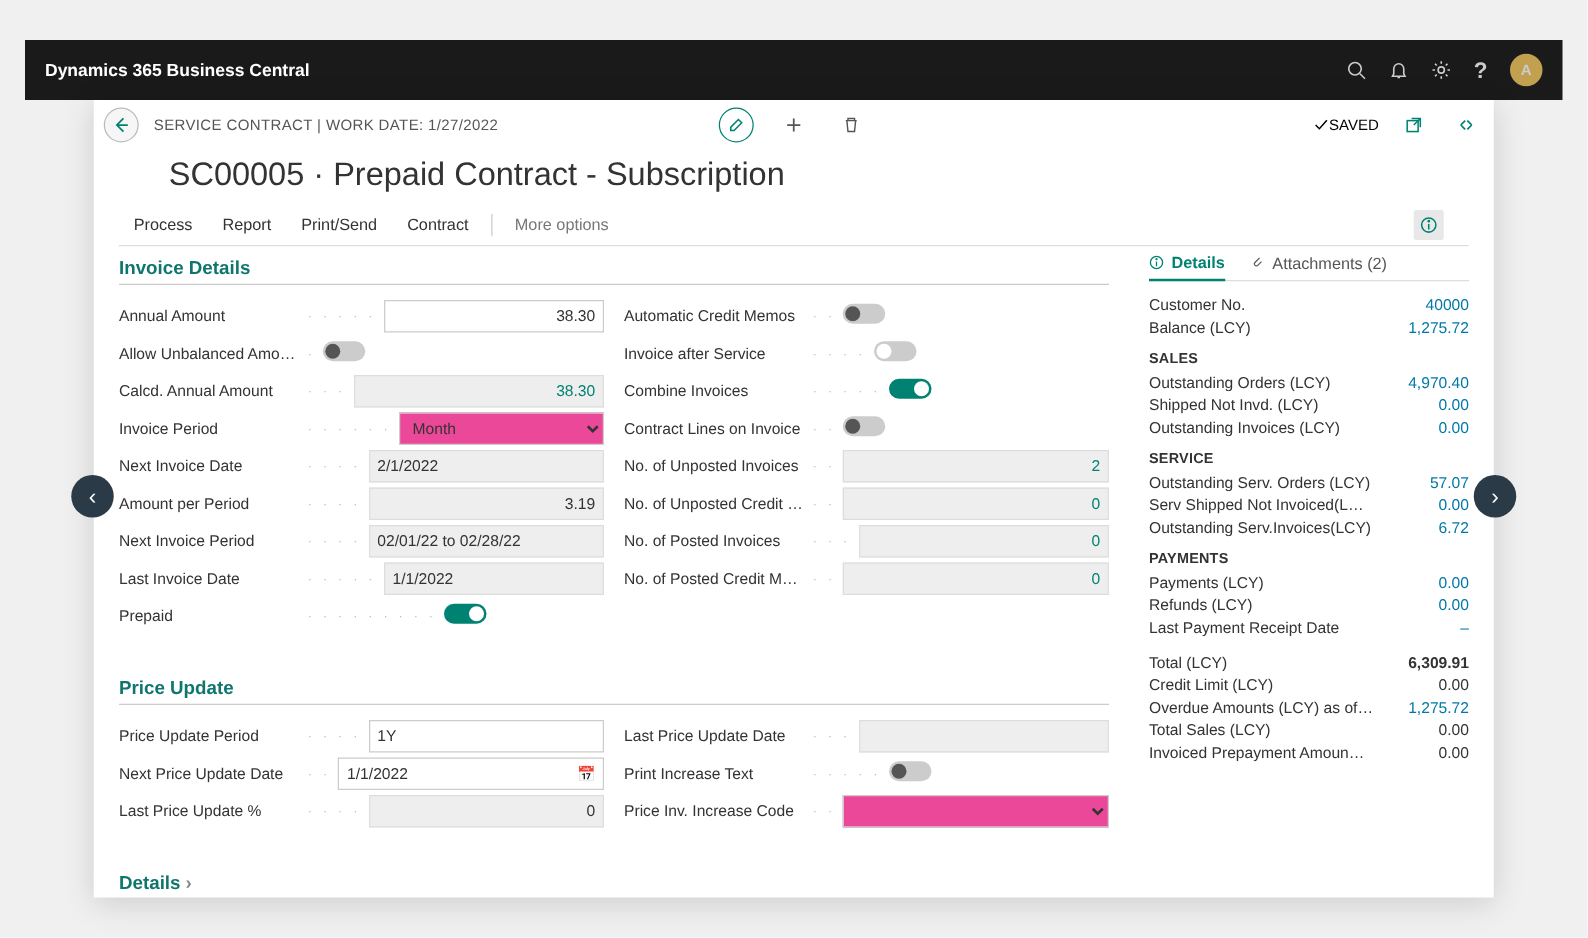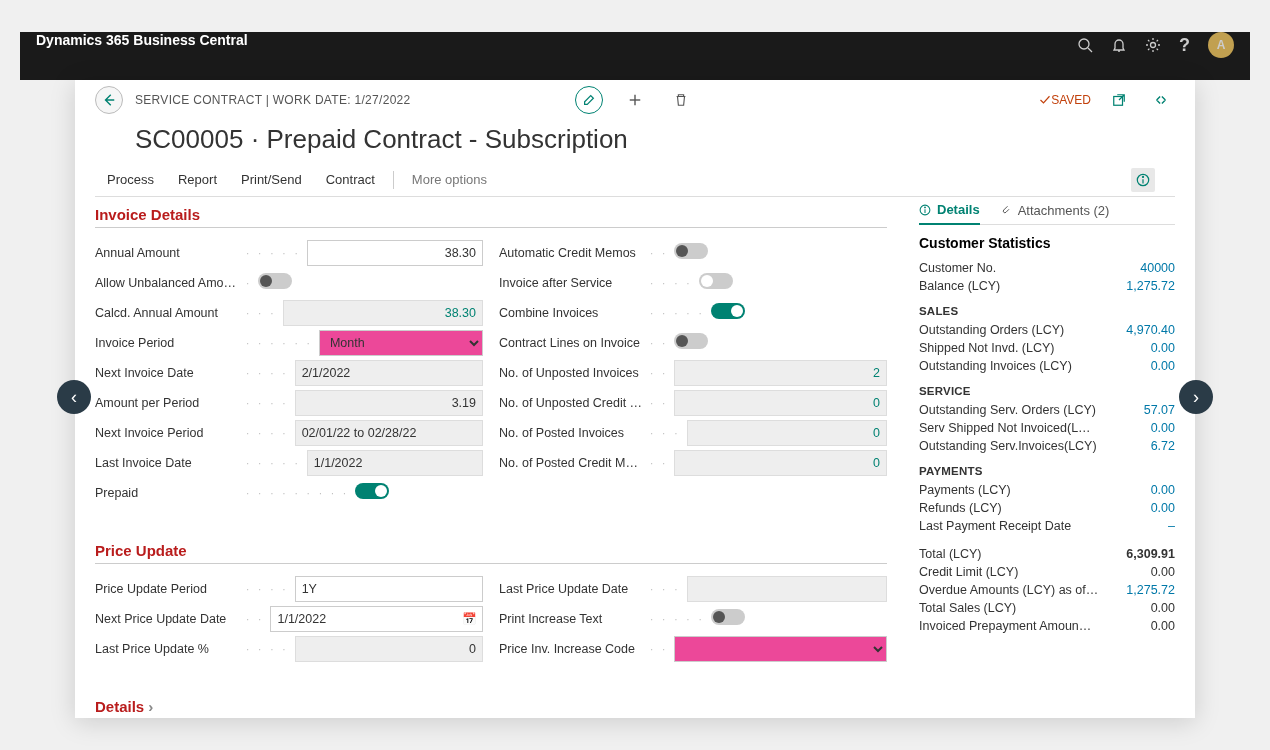--- a/index.html
+++ b/index.html
@@ -1,42 +1,42 @@
 <!DOCTYPE html>
 <html><head>
 <meta charset="utf-8">
 <style>
 * { box-sizing: border-box; margin: 0; padding: 0; font-family: "Segoe UI", Arial, sans-serif; }
 body { background: #f0f0f0; width: 1270px; height: 750px; overflow: hidden; position: relative; }
-.app-bar { background: #1a1a1a; color: #fff; height: 48px; position: absolute; top: 32px; left: 20px; right: 20px; display: flex; align-items: flex-start; padding: 0 16px; }
+.app-bar { background: #1a1a1a; color: #fff; height: 48px; position: absolute; top: 32px; left: 20px; right: 20px; display: flex; align-items: center; padding: 0 16px; }
 .app-title { font-size: 14px; font-weight: 600; flex: 1; }
 .app-icons { display: flex; gap: 18px; align-items: center; }
 .app-icons span { cursor: pointer; display: inline-flex; align-items: center; color: #ccc; }
 .avatar { width: 26px; height: 26px; border-radius: 50%; background: #C1A050; color: #000; display: inline-flex; align-items: center; justify-content: center; font-weight: 600; font-size: 12px; }
 .page-wrap { position: absolute; top: 80px; left: 20px; right: 20px; bottom: 32px; background: #f0f0f0; }
 .card { position: absolute; left: 55px; right: 55px; top: 0; bottom: 0; background: #fff; box-shadow: 0 4px 24px rgba(0,0,0,0.15); }
-.card-header { height: 40px; display: flex; align-items: center; padding: 0 20px; }
+.card-header { height: 40px; display: flex; align-items: center; padding: 0 8px; }
 .back-btn { width: 28px; height: 28px; border-radius: 50%; border: 1px solid #bbb; display: inline-flex; align-items: center; justify-content: center; color: #008272; background: #f6f6f6; cursor: pointer; margin-right: 12px; }
 .breadcrumb { font-size: 12px; color: #555; letter-spacing: .3px; }
 .header-center { position: absolute; left: 50%; transform: translateX(-50%); display: flex; gap: 18px; align-items: center; }
 .icon-btn { width: 28px; height: 28px; display: inline-flex; align-items: center; justify-content: center; cursor: pointer; color: #555; border-radius: 50%; }
 .icon-btn.highlight { border: 1px solid #008272; color: #008272; }
 .header-right { margin-left: auto; display: flex; gap: 14px; align-items: center; color: #777; font-size: 12px; }
-.saved { color: #c2410c; display: inline-flex; align-items: center; gap: 0; }
+.saved { color: #000000; display: inline-flex; align-items: center; gap: 0; }
 .page-title { font-size: 26px; font-weight: 300; color: #333; padding: 4px 2px 8px 60px; }
 .action-bar { display: flex; align-items: center; padding: 0 20px 0 0; border-bottom: 1px solid #ddd; margin-left: 20px; margin-right: 20px; height: 34px; }
 .action-bar .tab { font-size: 13px; color: #333; padding: 0 12px; cursor: pointer; }
 .action-bar .sep { width: 1px; height: 18px; background: #ccc; margin: 0 6px; }
 .action-bar .more { color: #777; }
 .info-pill { margin-left: auto; width: 24px; height: 24px; background: #e8e8e8; border-radius: 2px; display: inline-flex; align-items: center; justify-content: center; color: #008272; cursor: pointer; }
 .content { display: flex; position: absolute; left: 20px; right: 20px; top: 116px; bottom: 0; overflow: hidden; }
 .main { flex: 1; overflow-y: auto; padding-right: 16px; }
 .sidebar { width: 272px; padding-left: 16px; position: relative; overflow-y: auto; }
 .sidebar::after { content:''; position: absolute; right: -12px; top: 0; width: 6px; height: 360px; background: #bbb; border-radius: 3px; }
-.section-h { font-size: 15px; font-weight: 600; color: #b91c1c; padding: 10px 0 4px; border-bottom: 1px solid #ccc; margin-bottom: 10px; }
+.section-h { font-size: 15px; font-weight: 600; color: #0f766e; padding: 10px 0 4px; border-bottom: 1px solid #ccc; margin-bottom: 10px; }
 .section-h.collapsible::after { content: '›'; margin-left: 4px; color: #888; }
 .form-cols { display: flex; gap: 16px; }
 .col { flex: 1; }
 .row { display: flex; align-items: center; height: 30px; margin-bottom: 0; }
 .row-label { width: 145px; font-size: 12.5px; color: #333; white-space: nowrap; overflow: hidden; text-overflow: ellipsis; }
 .dots { flex: 0 0 auto; color: #bbb; font-size: 10px; letter-spacing: 3px; padding: 0 6px; }
 .row-field { flex: 1; }
 input[type=text], select { width: 100%; height: 26px; border: 1px solid #ccc; padding: 0 6px; font-size: 12.5px; background: #fff; color: #333; }
 input.ro { background: #eee; border-color: #ddd; }
 input.num { text-align: right; }
@@ -305,21 +305,20 @@
               </svg>
               <span>Details</span>
             </span>
           <span class="side-tab">
               <svg width="12" height="12" viewBox="0 0 16 16" stroke="currentColor" fill="none" stroke-width="1.3">
                 <path d="M10 3 L5 8 a2 2 0 0 0 3 3 L12 7"></path>
               </svg>
               <span>Attachments (2)</span>
             </span>
         </div>
-        <div class="stat-h">Customer Statistics</div>
         <div class="stat-row">
             <span class="k">Customer No.</span>
             <span class="v">40000</span>
           </div>
         <div class="stat-row">
             <span class="k">Balance (LCY)</span>
             <span class="v">1,275.72</span>
           </div>
 
         <div class="sub-h">SALES</div>

